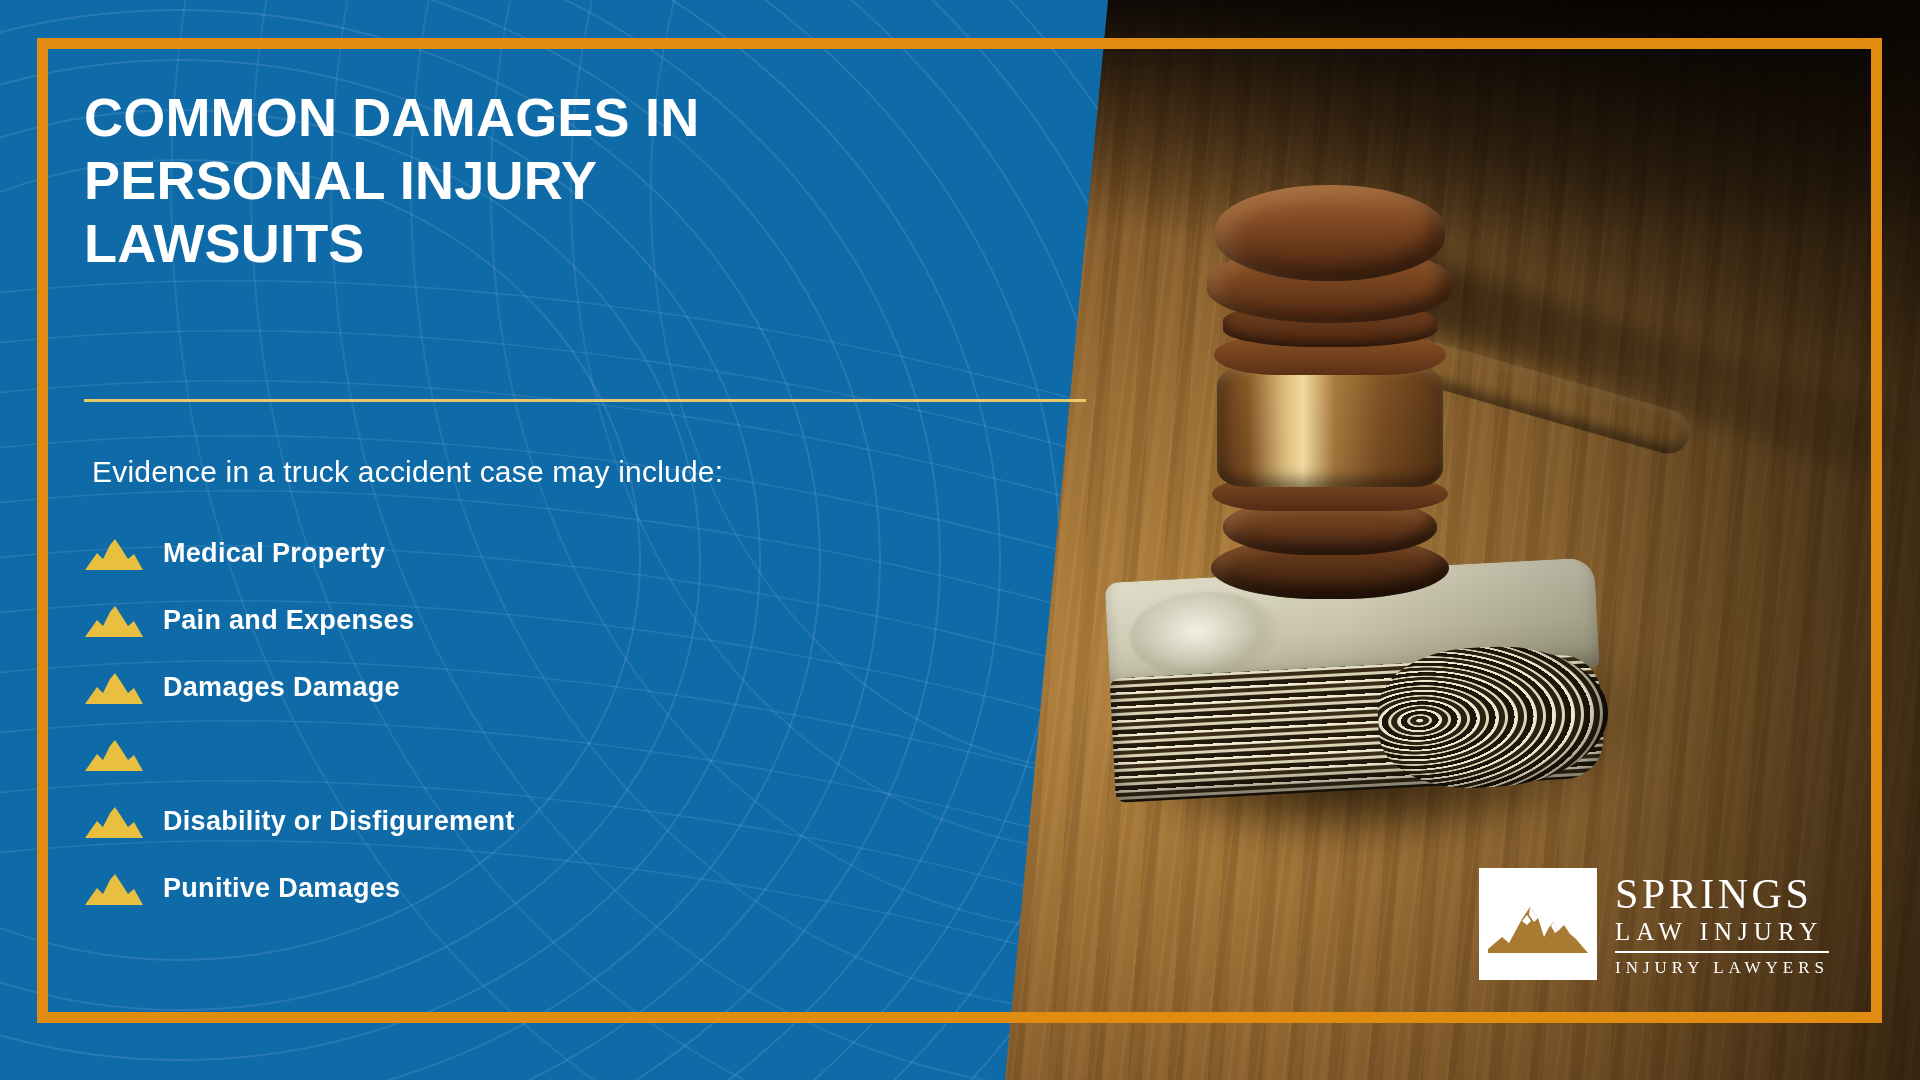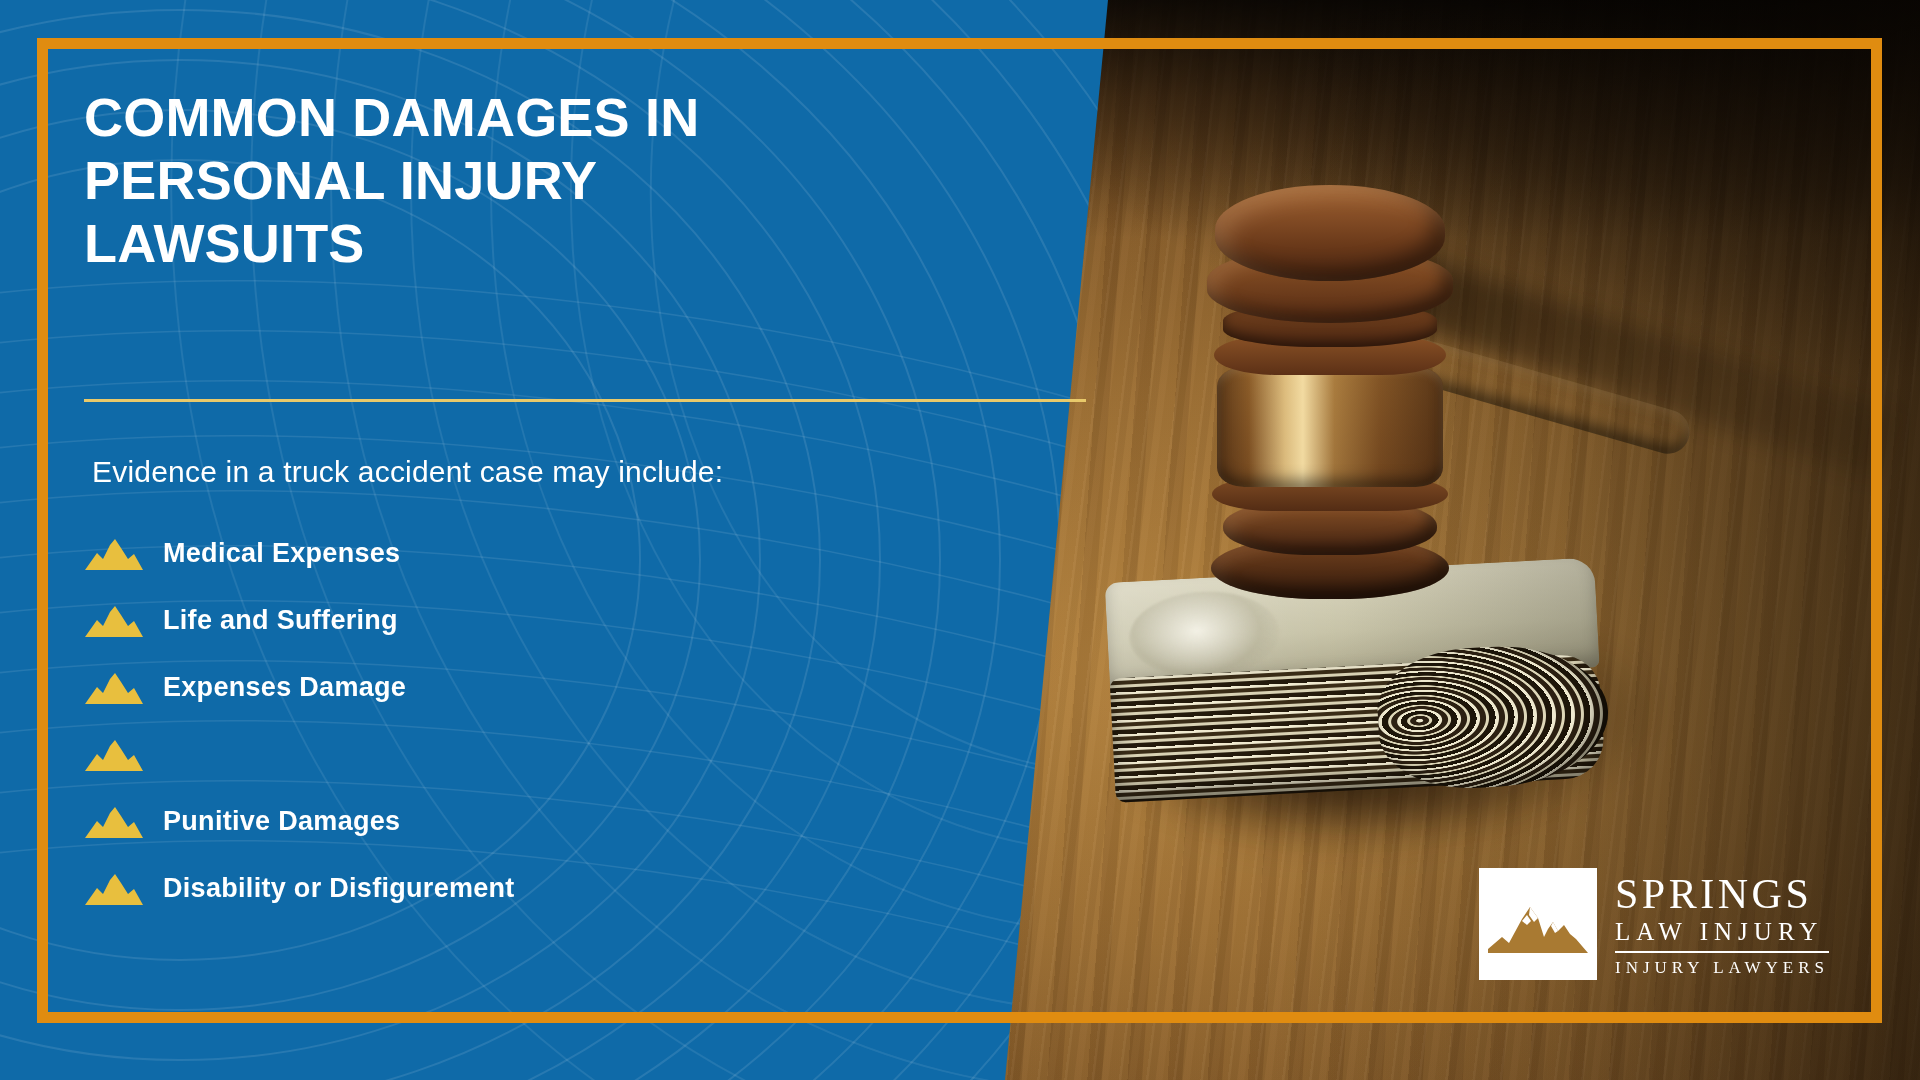--- a/index.html
+++ b/index.html
@@ -428,50 +428,50 @@
 
   <div class="divider"></div>
 
   <div class="subhead">Evidence in a truck accident case may include:</div>
 
   <ul class="list" id="bullet-list">
       <li>
         <svg class="mtn-bullet" viewBox="0 0 60 34">
           <path d="M1,33 L13,16 L19,22 L26,8 L31,2 L37,11 L44,22 L50,17 L59,33 Z" fill="#e8bf3e"></path>
         </svg>
-        <span class="li-label">Medical Expenses</span>
-      </li>
-      <li>
-        <svg class="mtn-bullet" viewBox="0 0 60 34">
-          <path d="M1,33 L13,16 L19,22 L26,8 L31,2 L37,11 L44,22 L50,17 L59,33 Z" fill="#e8bf3e"></path>
-        </svg>
-        <span class="li-label">Life and Suffering</span>
-      </li>
-      <li>
-        <svg class="mtn-bullet" viewBox="0 0 60 34">
-          <path d="M1,33 L13,16 L19,22 L26,8 L31,2 L37,11 L44,22 L50,17 L59,33 Z" fill="#e8bf3e"></path>
-        </svg>
-        <span class="li-label">Expenses Damage</span>
-      </li>
-      <li>
-        <svg class="mtn-bullet" viewBox="0 0 60 34">
-          <path d="M1,33 L13,16 L19,22 L26,8 L31,2 L37,11 L44,22 L50,17 L59,33 Z" fill="#e8bf3e"></path>
-        </svg>
+        <span class="li-label">Medical Property</span>
+      </li>
+      <li>
+        <svg class="mtn-bullet" viewBox="0 0 60 34">
+          <path d="M1,33 L13,16 L19,22 L26,8 L31,2 L37,11 L44,22 L50,17 L59,33 Z" fill="#e8bf3e"></path>
+        </svg>
+        <span class="li-label">Pain and Expenses</span>
+      </li>
+      <li>
+        <svg class="mtn-bullet" viewBox="0 0 60 34">
+          <path d="M1,33 L13,16 L19,22 L26,8 L31,2 L37,11 L44,22 L50,17 L59,33 Z" fill="#e8bf3e"></path>
+        </svg>
+        <span class="li-label">Damages Damage</span>
+      </li>
+      <li>
+        <svg class="mtn-bullet" viewBox="0 0 60 34">
+          <path d="M1,33 L13,16 L19,22 L26,8 L31,2 L37,11 L44,22 L50,17 L59,33 Z" fill="#e8bf3e"></path>
+        </svg>
+      </li>
+      <li>
+        <svg class="mtn-bullet" viewBox="0 0 60 34">
+          <path d="M1,33 L13,16 L19,22 L26,8 L31,2 L37,11 L44,22 L50,17 L59,33 Z" fill="#e8bf3e"></path>
+        </svg>
+        <span class="li-label">Disability or Disfigurement</span>
       </li>
       <li>
         <svg class="mtn-bullet" viewBox="0 0 60 34">
           <path d="M1,33 L13,16 L19,22 L26,8 L31,2 L37,11 L44,22 L50,17 L59,33 Z" fill="#e8bf3e"></path>
         </svg>
         <span class="li-label">Punitive Damages</span>
-      </li>
-      <li>
-        <svg class="mtn-bullet" viewBox="0 0 60 34">
-          <path d="M1,33 L13,16 L19,22 L26,8 L31,2 L37,11 L44,22 L50,17 L59,33 Z" fill="#e8bf3e"></path>
-        </svg>
-        <span class="li-label">Disability or Disfigurement</span>
       </li>
     </ul>
 
   <div class="logo">
     <div class="logo-mark">
       <svg width="104" height="66" viewBox="0 0 104 66">
         <path d="M2,58 L16,46 L23,52 L36,28 L44,16 L52,27 L58,46 L62,38 L67,31 L72,40 L78,34 L84,43 L90,48 L102,62 L2,62 Z" fill="#a97a32"></path>
         <path d="M44,16 L52,27 L48,31 L43,24 Z" fill="#ffffff"></path>
         <path d="M36,30 L41,24 L45,30 L41,34 Z" fill="#ffffff"></path>
         <path d="M67,31 L72,40 L69,42 L65,35 Z" fill="#ffffff"></path>

